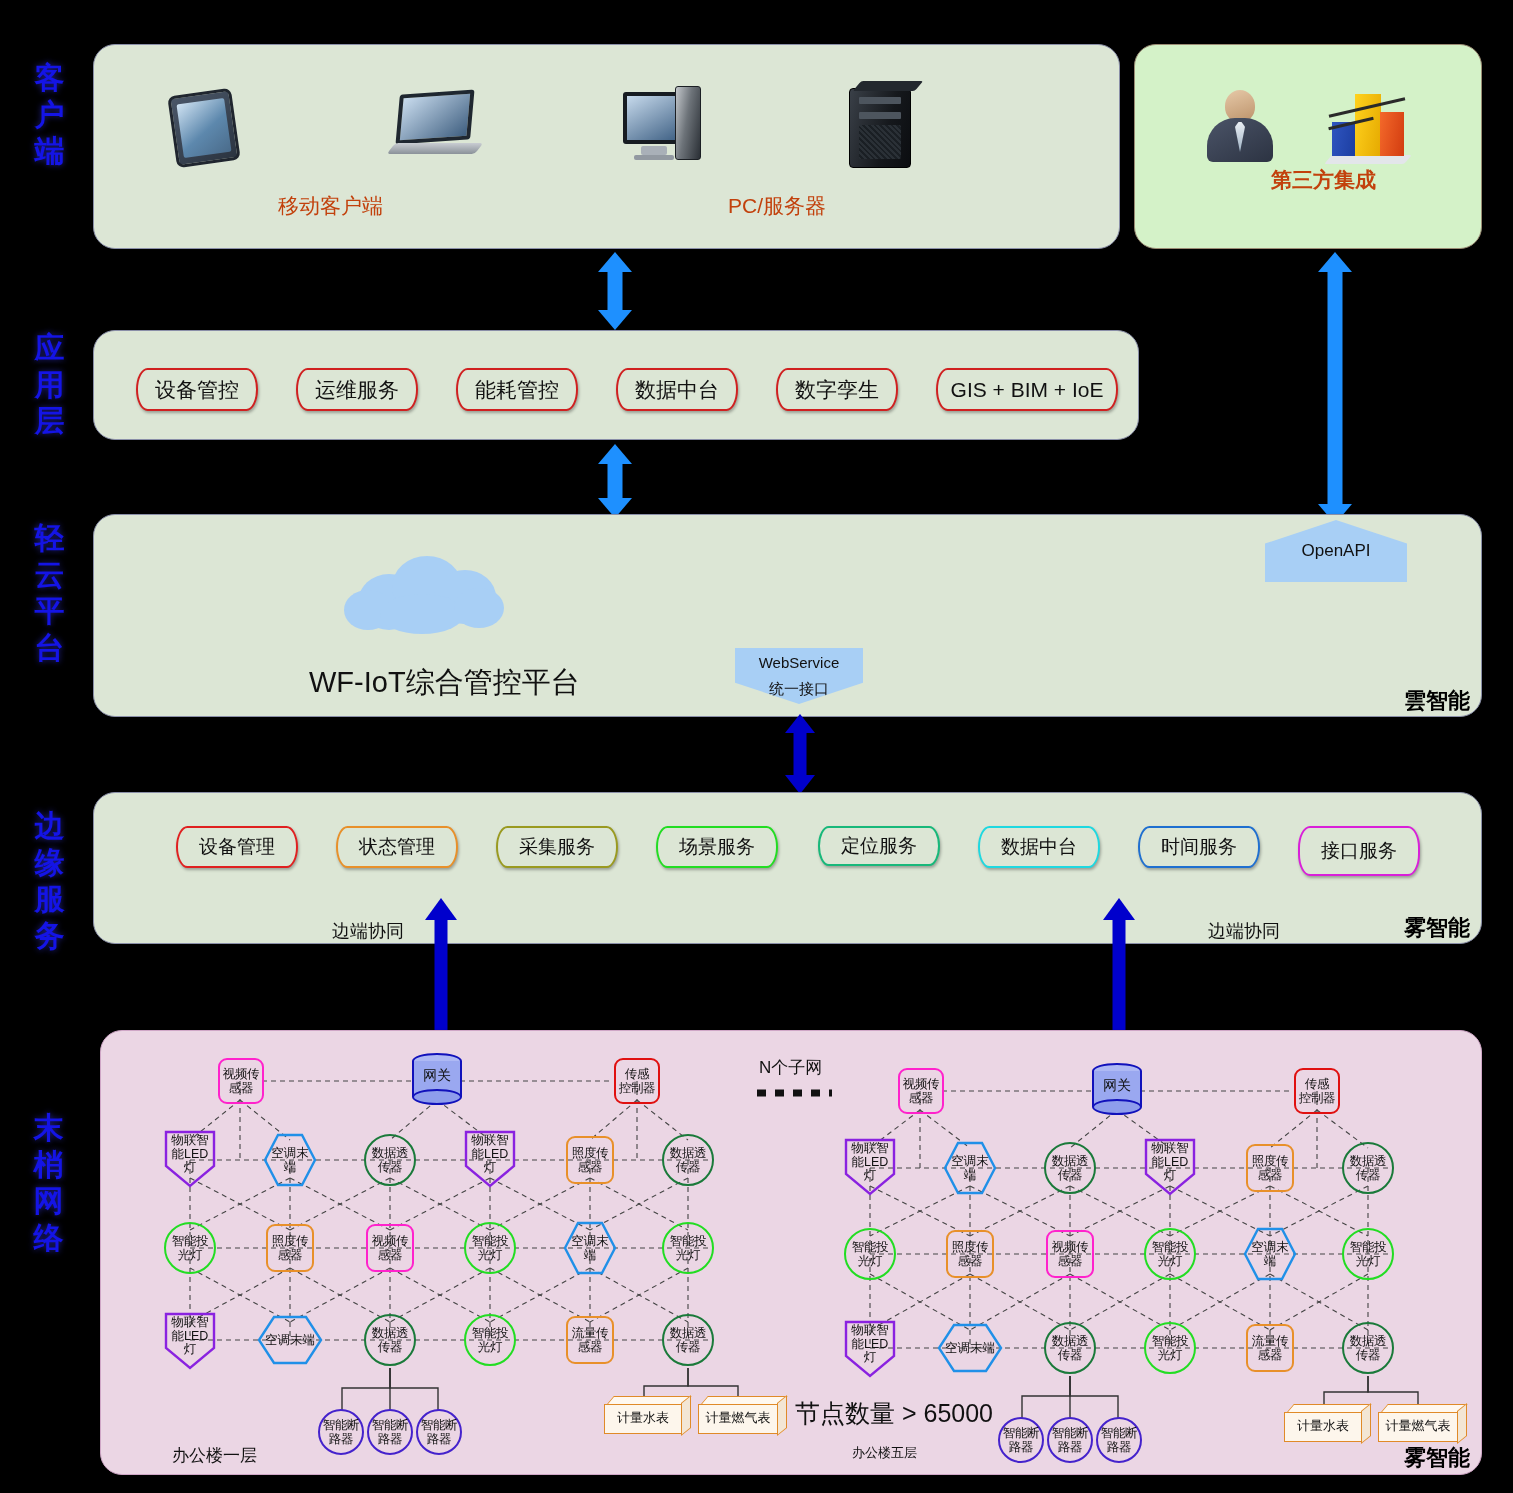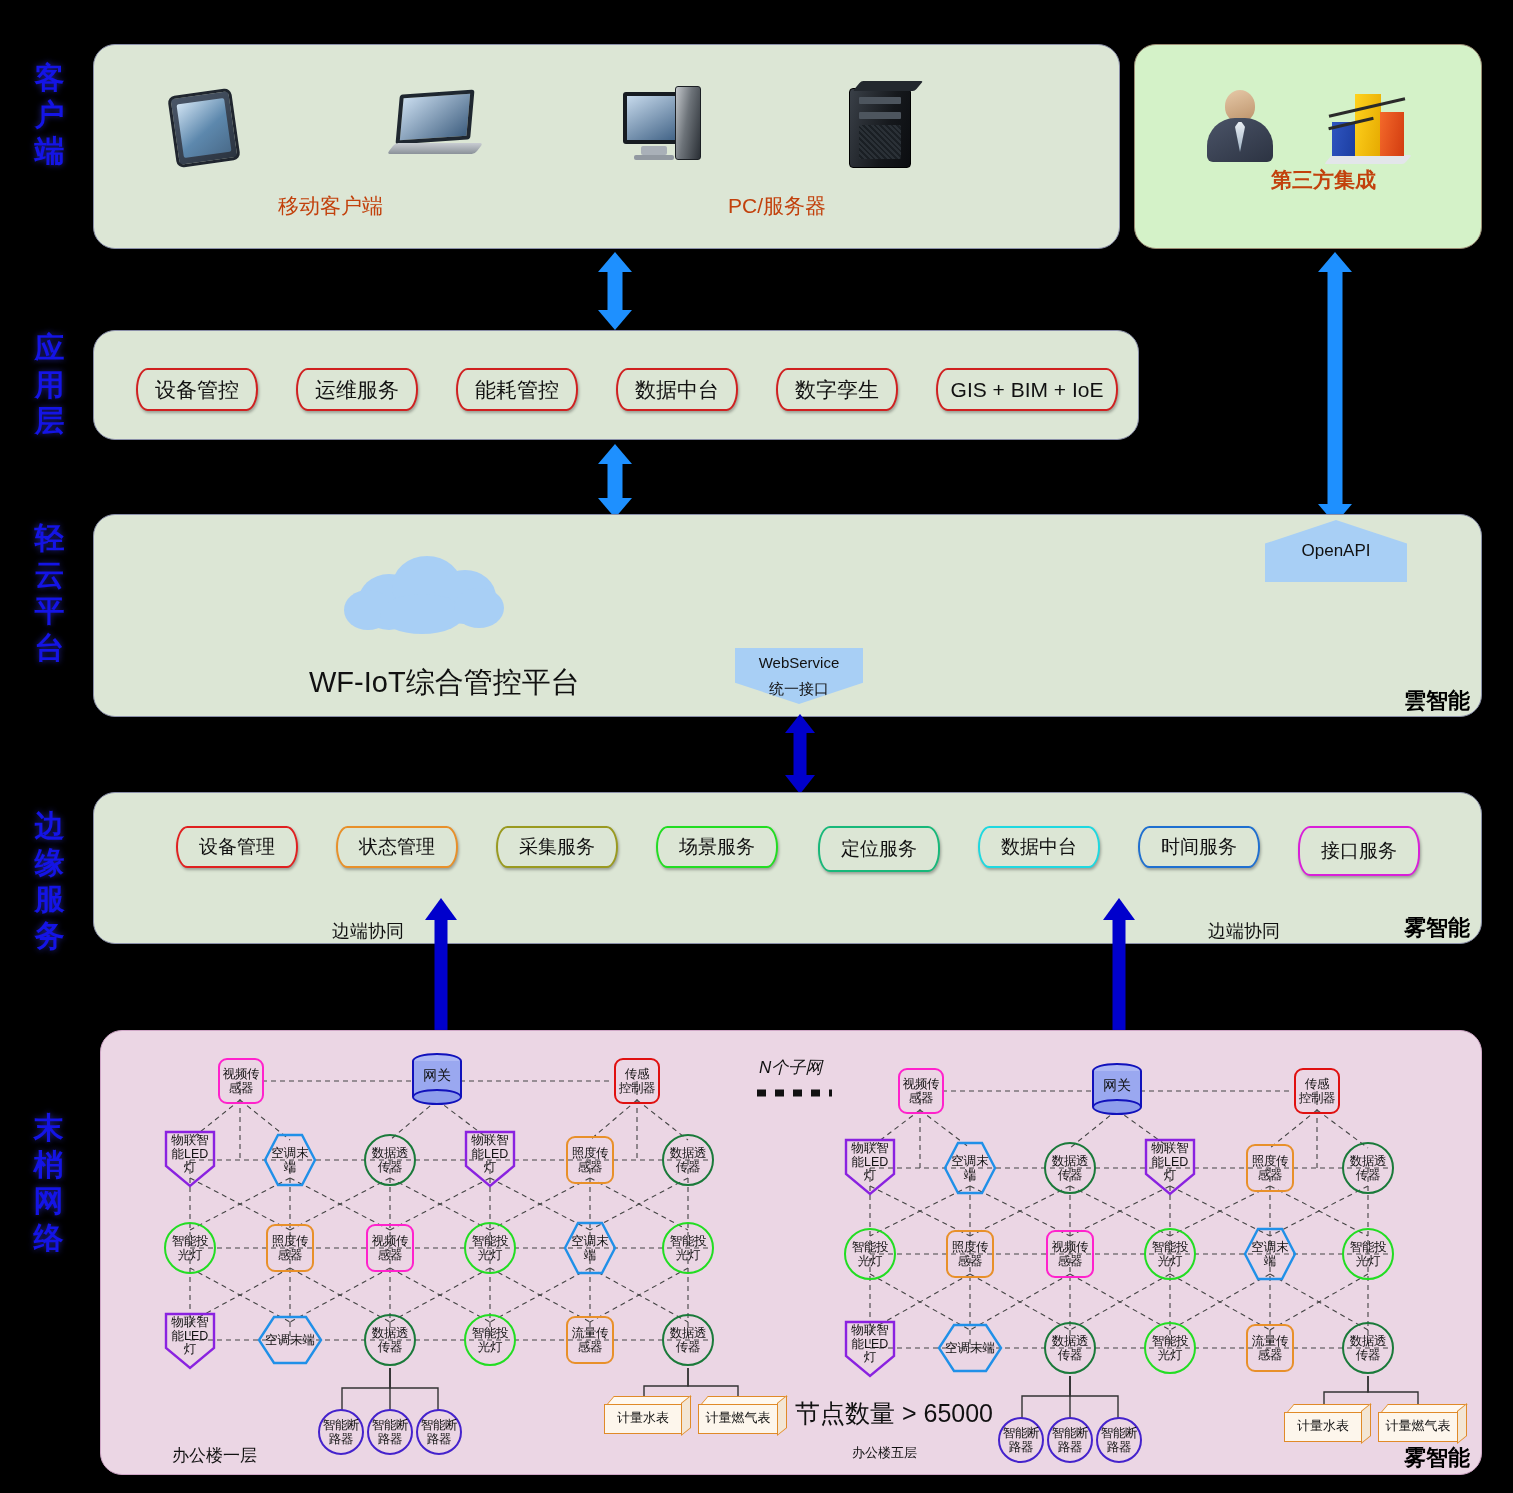--- a/index.html
+++ b/index.html
@@ -272,21 +272,21 @@
   <div class="shaft" style="top:17px;width:13px;height:45px;background:#0000CC;"></div>
   <div class="head" style="top:61px;border-left:15px solid transparent;border-right:15px solid transparent;border-top:19px solid #0000CC;"></div>
 </div>
 
 <div class="panel" style="left:93px;top:792px;width:1389px;height:152px;"></div>
 
 <div class="chip small" style="left:176px;top:826px;width:122px;height:42px;border-color:#E02020;">设备管理</div>
 <div class="chip small" style="left:336px;top:826px;width:122px;height:42px;border-color:#E8902A;">状态管理</div>
 <div class="chip small" style="left:496px;top:826px;width:122px;height:42px;border-color:#9A9A20;">采集服务</div>
 <div class="chip small" style="left:656px;top:826px;width:122px;height:42px;border-color:#22DD22;">场景服务</div>
-<div class="chip small" style="left:818px;top:826px;width:122px;height:46px;border-color:#18B87A;">定位服务</div>
+<div class="chip small" style="left:818px;top:826px;width:122px;height:40px;border-color:#18B87A;">定位服务</div>
 <div class="chip small" style="left:978px;top:826px;width:122px;height:42px;border-color:#1ED8E0;">数据中台</div>
 <div class="chip small" style="left:1138px;top:826px;width:122px;height:42px;border-color:#1F6FD0;">时间服务</div>
 <div class="chip small" style="left:1298px;top:826px;width:122px;height:50px;border-color:#D91FD9;">接口服务</div>
 
 <div class="plain" style="left:332px;top:919px;font-size:18px;">边端协同</div>
 <div class="plain" style="left:1208px;top:919px;font-size:18px;">边端协同</div>
 <div class="bold-cn" style="left:1404px;top:913px;font-size:22px;">雾智能</div>
 
 <div class="arrow-v" style="left:425px;top:898px;width:32px;height:172px;">
   <div class="head" style="top:0;border-left:16px solid transparent;border-right:16px solid transparent;border-bottom:22px solid #0000CC;"></div>
@@ -398,21 +398,21 @@
     <path d="M1070 1376 v20 h48 v22"></path>
     <path d="M1368 1376 v16 h-44 v14"></path>
     <path d="M1368 1376 v16 h50 v14"></path>
   </g>
 
   <g stroke="#111" stroke-width="7" stroke-dasharray="9,9" stroke-linecap="butt">
     <line x1="757" y1="1093" x2="832" y2="1093"></line>
   </g>
 </svg>
 
-<div class="plain" style="left:759px;top:1056px;font-size:17px;font-style:italic;">N个子网</div>
+<div class="plain" style="left:759px;top:1056px;font-size:17px;">N个子网</div>
 <div class="plain" style="left:795px;top:1397px;font-size:25px;">节点数量 &gt; 65000</div>
 <div class="plain" style="left:172px;top:1444px;font-size:17px;">办公楼一层</div>
 <div class="plain" style="left:852px;top:1444px;font-size:13px;">办公楼五层</div>
 <div class="bold-cn" style="left:1404px;top:1443px;font-size:22px;">雾智能</div>
 <div class="wmark" style="left:1356px;top:1536px;font-family:Liberation Serif, serif;">
   <span class="logo"></span><span>欧四节是低版网</span>
 </div>
 
 <div class="node rrect" style="left:218px;top:1058px;width:46px;height:46px;border-color:#FF22CC;">
   <span>视频传<br>感器</span>

